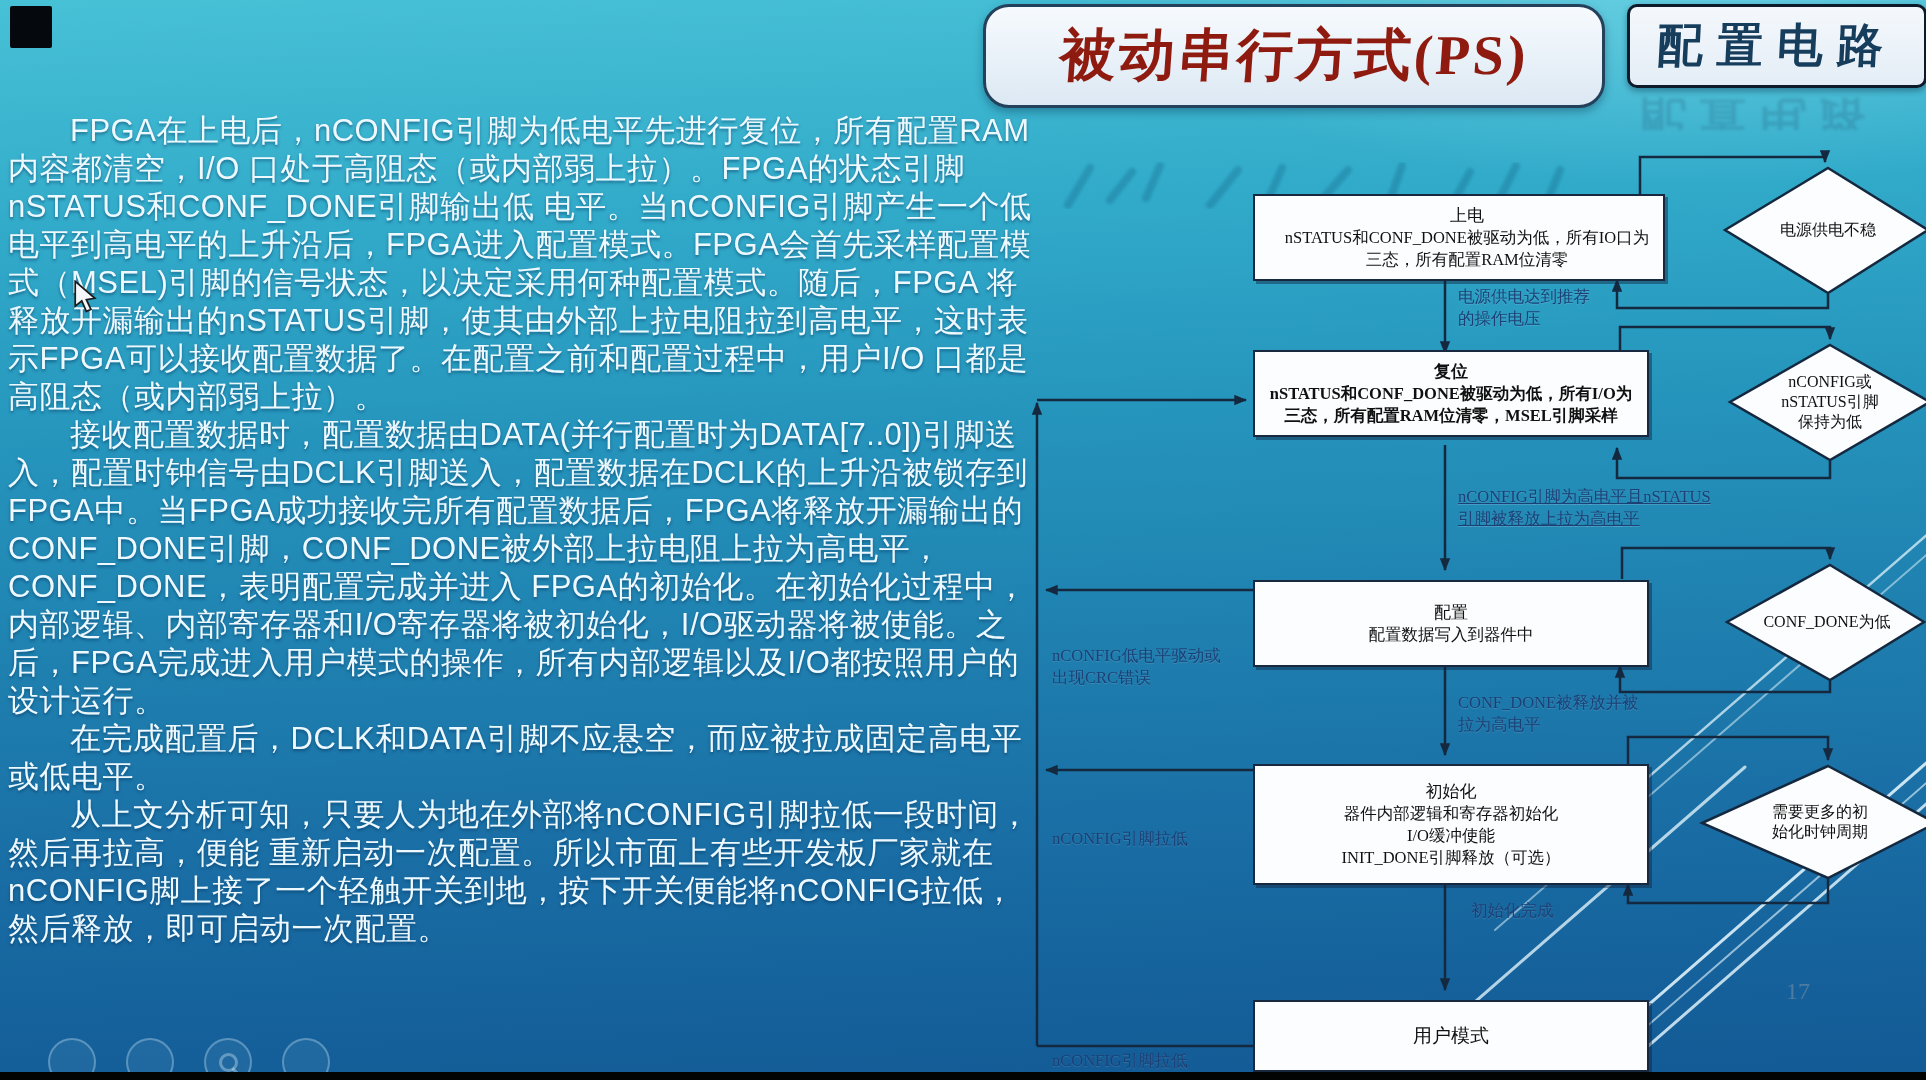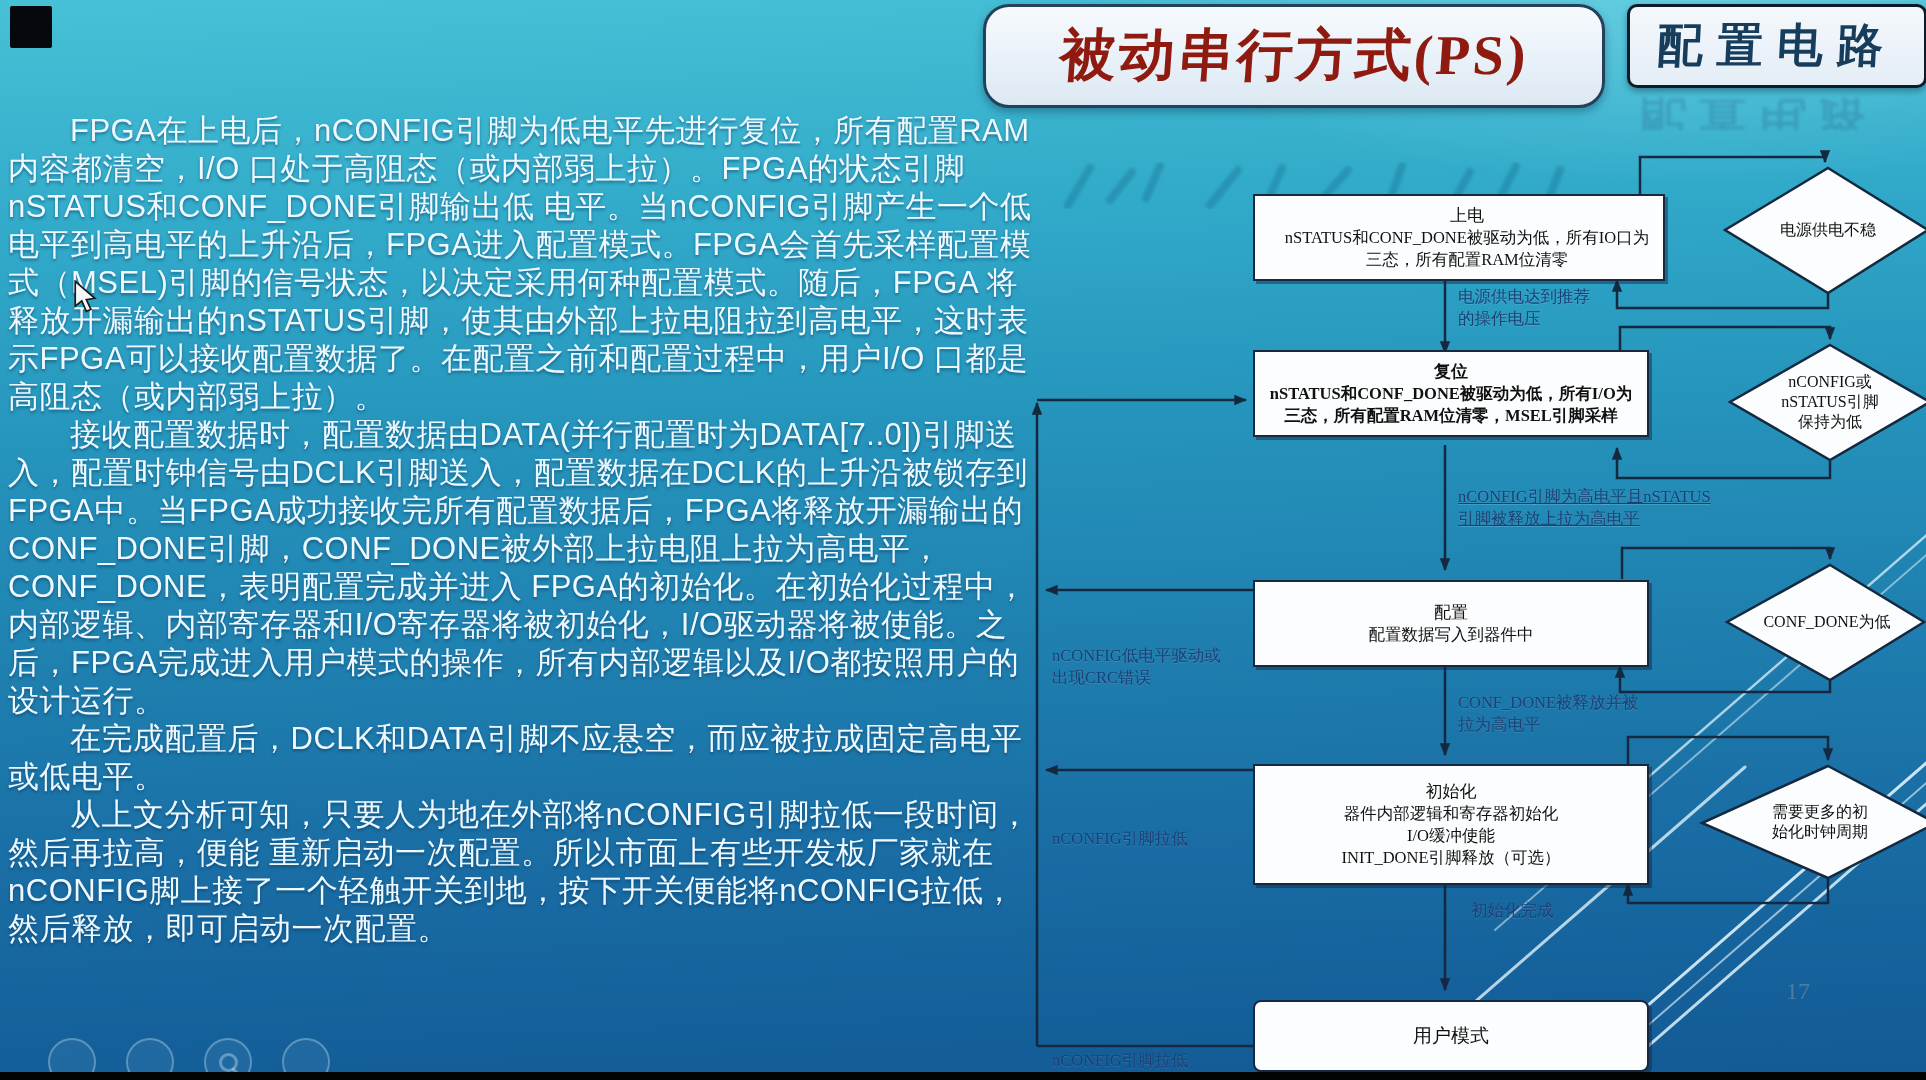--- a/index.html
+++ b/index.html
@@ -171,21 +171,21 @@
   <div class="fc-box abs" style="left:1253px;top:580px;width:392px;height:83px;">
     <div class="bt">配置</div>
     <div class="bb">配置数据写入到器件中</div>
   </div>
   <div class="fc-box abs" style="left:1253px;top:764px;width:392px;height:117px;">
     <div class="bt">初始化</div>
     <div class="bb">器件内部逻辑和寄存器初始化
 I/O缓冲使能
 INIT_DONE引脚释放（可选）</div>
   </div>
-  <div class="fc-box abs" style="left:1253px;top:1000px;width:392px;height:68px;border-radius:8px;">
+  <div class="fc-box abs" style="left:1253px;top:1000px;width:392px;height:68px;">
     <div class="bt" style="font-size:19px">用户模式</div>
   </div>
 
   <div class="dlabel abs" style="left:1737px;top:220px;width:182px;">电源供电不稳</div>
   <div class="dlabel abs" style="left:1740px;top:372px;width:180px;">nCONFIG或
 nSTATUS引脚
 保持为低</div>
   <div class="dlabel abs" style="left:1716px;top:612px;width:222px;">CONF_DONE为低</div>
   <div class="dlabel abs" style="left:1714px;top:802px;width:212px;">需要更多的初
 始化时钟周期</div>

